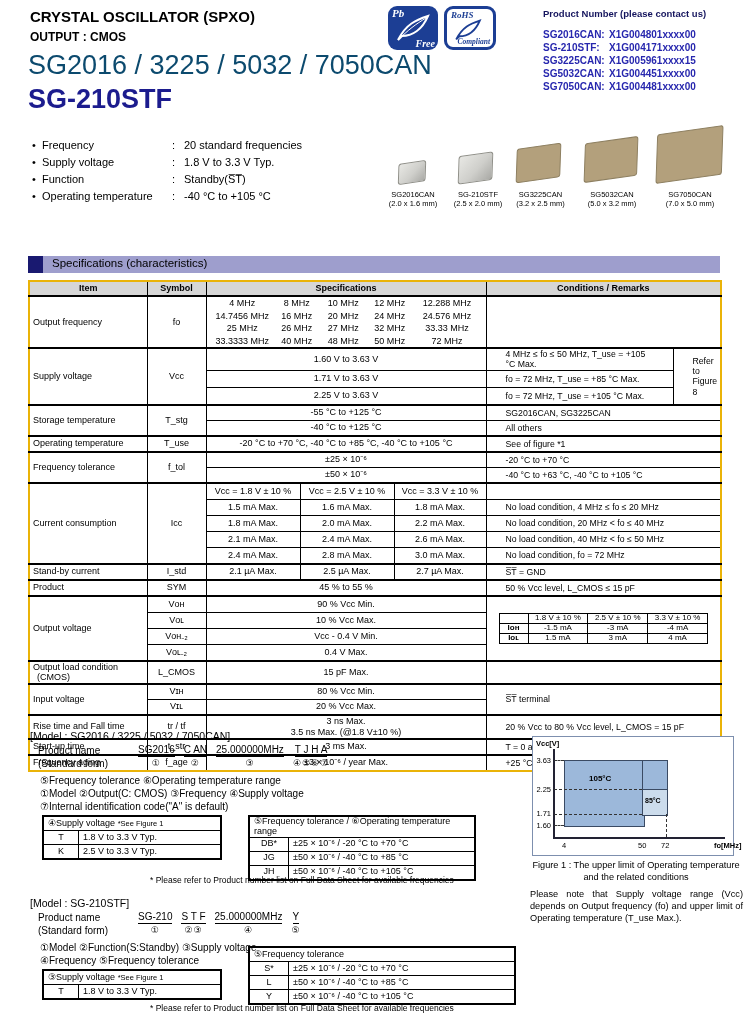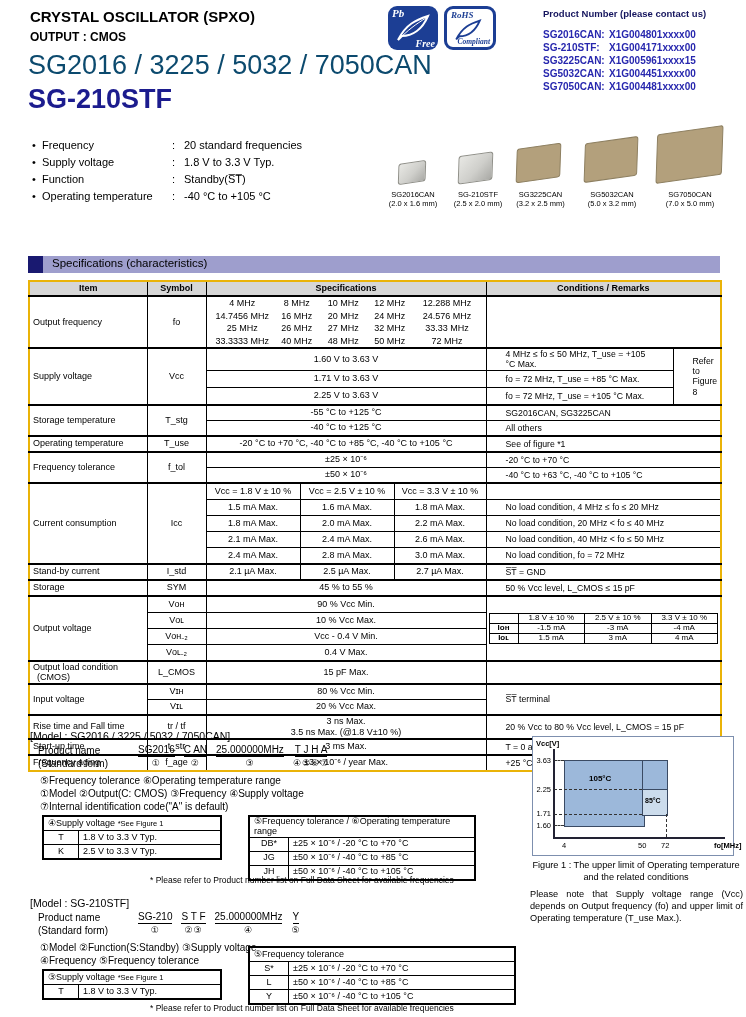--- a/index.html
+++ b/index.html
@@ -53,21 +53,21 @@
   .spec{position:absolute;left:28px;top:280px;width:692px;border:2px solid #eab308;table-layout:fixed;}
   .spec td{border:1px solid #000;font-size:9px;padding:0px 3px;height:14px;line-height:1.2;overflow:hidden;}
   .spec tr.h td{height:13px;background:#d6d6d6;font-weight:bold;text-align:center;}
   .spec td.c{text-align:center;}
   .spec td.cond{font-size:8.7px;padding:0 19px;}
   .spec tr.g>td{border-top:2px solid #000;}
   .fgrid{display:grid;grid-template-columns:24% 16% 18% 16% 26%;text-align:center;font-size:9px;line-height:12.5px;}
   .mini{width:100%;border-collapse:collapse;}
   .mini td{border:1px solid #000;font-size:8px;height:9px;padding:0 1px;text-align:center;line-height:1.1;}
   .mini td.rh{font-weight:bold;width:26px;}
-  .ovcond{padding:0 2px !important;vertical-align:middle;}
+  .ovcond{padding:0 12px !important;vertical-align:middle;}
   .twoline{display:block;line-height:10.5px;}
 
   
   .mhead{font-size:10.5px;}
   .prow{display:flex;font-size:10px;}
   .plabel{width:100px;line-height:13px;}
   .pparts{display:flex;}
   .ppart{display:flex;flex-direction:column;align-items:center;margin-right:9px;}
   .ppart .ptext{border-bottom:1px solid #000;font-size:10px;line-height:12px;white-space:nowrap;}
   .ppart .pmark{font-size:9px;line-height:12px;letter-spacing:1px;}
@@ -327,21 +327,21 @@
 </tr>
 <tr class="g">
   <td>Stand-by current</td>
   <td class="c">I_std</td>
   <td class="c">2.1 µA Max.</td>
   <td class="c">2.5 µA Max.</td>
   <td class="c">2.7 µA Max.</td>
   <td colspan="2" class="cond">S̅T̅ = GND</td>
 </tr>
 <tr class="g">
-  <td>Storage</td>
+  <td>Product</td>
   <td class="c">SYM</td>
   <td colspan="3" class="c">45 % to 55 %</td>
   <td colspan="2" class="cond">50 % Vᴄᴄ level, L_CMOS ≤ 15 pF</td>
 </tr>
 <tr class="g">
   <td rowspan="4">Output voltage</td>
   <td class="c" style="height:15px">Vᴏʜ</td>
   <td colspan="3" class="c">90 % Vᴄᴄ Min.</td>
   <td colspan="2" rowspan="4" class="ovcond">
     <table class="mini">

